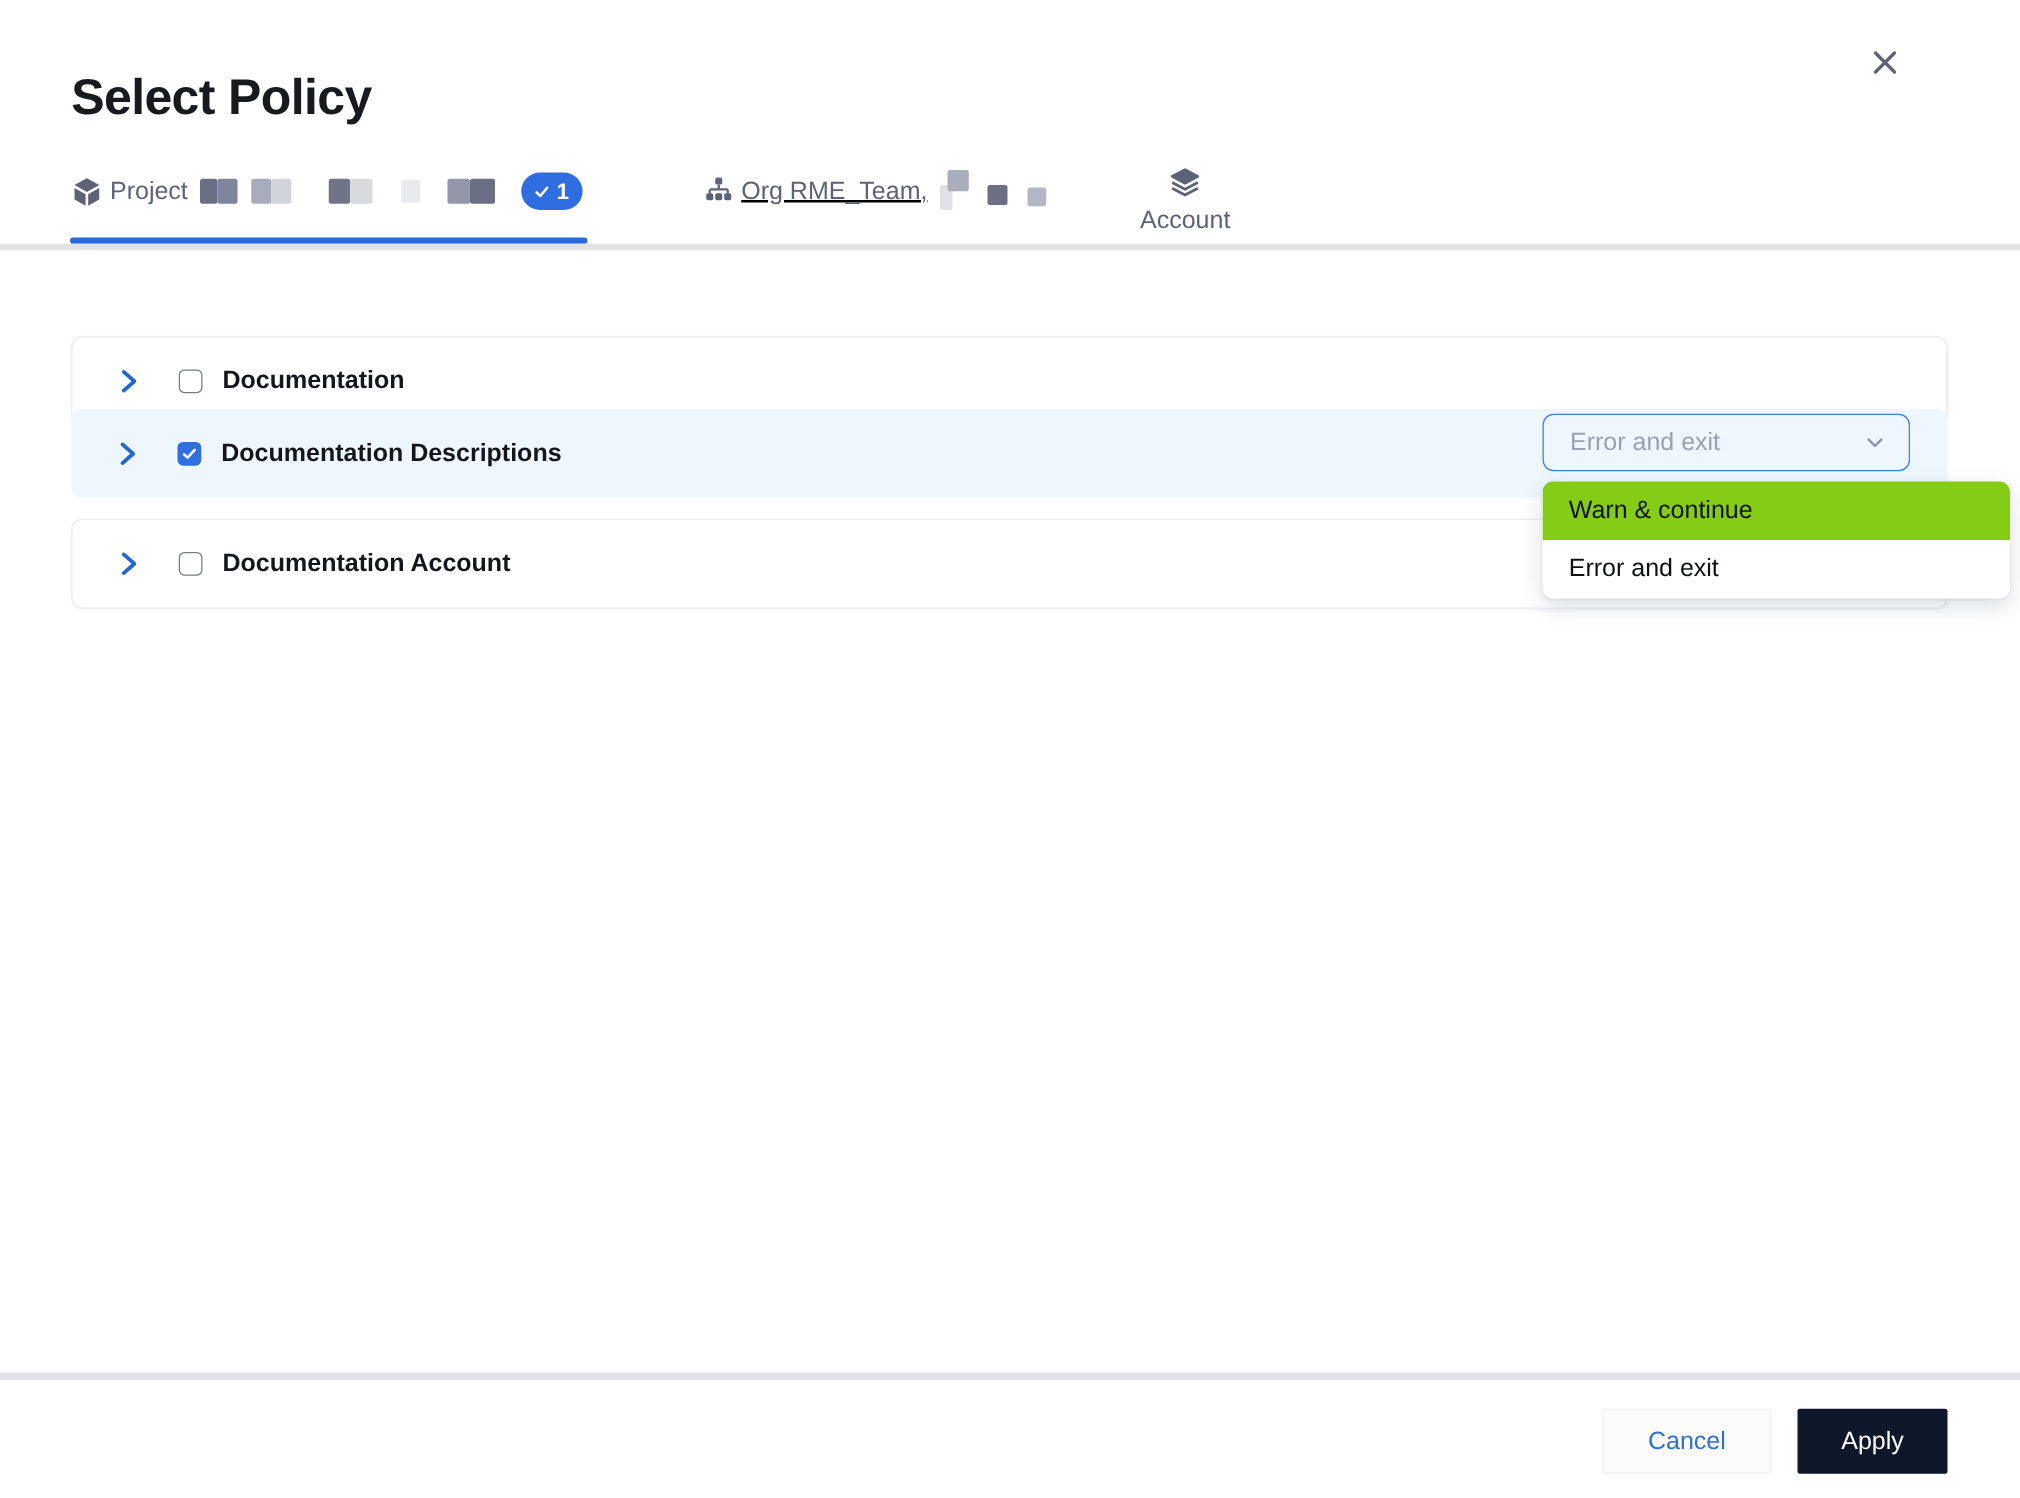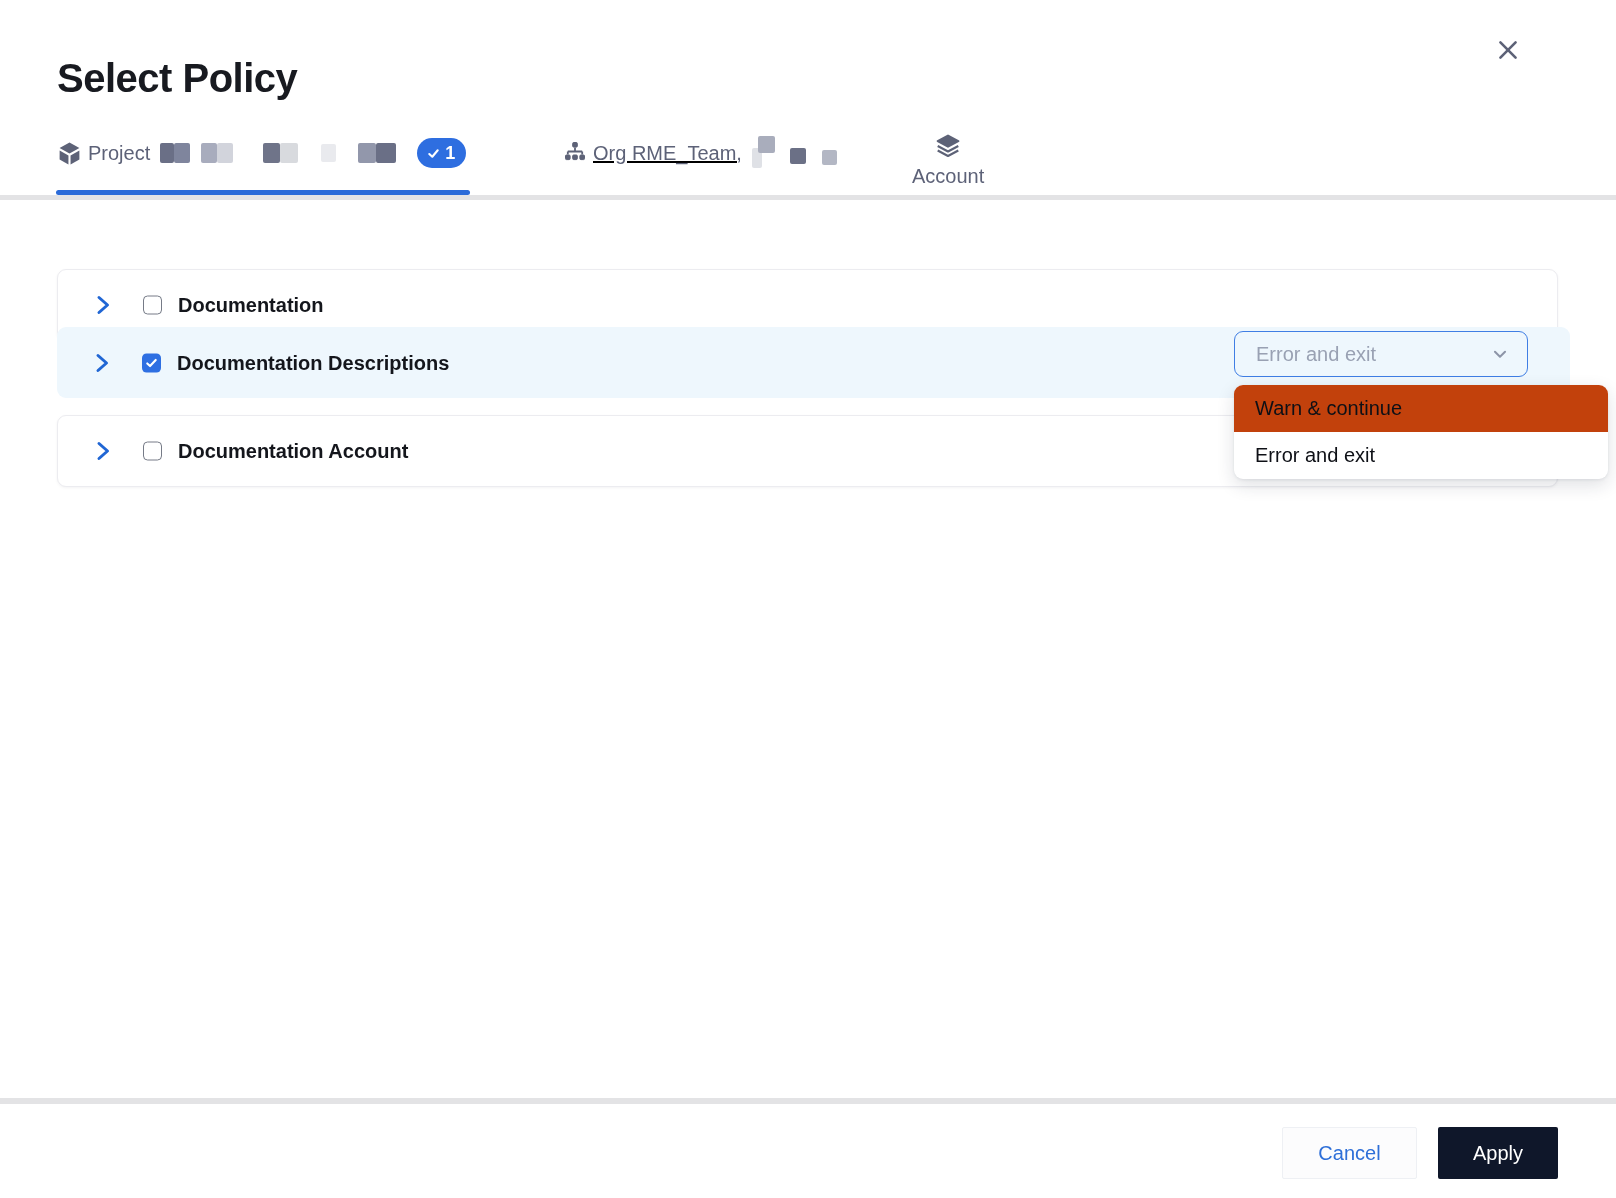--- a/index.html
+++ b/index.html
@@ -26,41 +26,41 @@
   .blocks{display:flex;align-items:center;margin-left:4px;}
   .count-badge{
     height:30px;min-width:44px;border-radius:15px;background:#2e6ee0;margin-left:15px;
     display:flex;align-items:center;justify-content:center;gap:4px;padding:0 11px 0 9px;box-sizing:border-box;
   }
   .count-badge .num{color:#ffffff;font-size:18px;font-weight:600;line-height:1;}
   
   .row-card{position:absolute;left:57px;width:1501px;border-radius:9px;}
   .row-plain{height:72px;background:#ffffff;border:1px solid #ececf0;box-shadow:0 1px 3px rgba(20,22,30,0.05);box-sizing:border-box;}
   .row-1{top:238px;margin-top:31px;}
-  .row-2{top:327px;height:71px;background:#eef7fd;padding-left:12px;}
+  .row-2{top:327px;height:71px;background:#eef7fd;}
   .row-3{top:415px;}
   .chev{position:absolute;left:36px;top:50%;transform:translateY(-50%);display:flex;cursor:pointer;}
   .cbox{position:absolute;left:85px;top:50%;transform:translateY(-50%);width:19px;height:19px;border-radius:4.5px;
     box-sizing:border-box;cursor:pointer;display:flex;align-items:center;justify-content:center;}
   .cbox.unchecked{border:1.8px solid #767b87;background:#ffffff;}
   .cbox.checked{background:#2e6fe2;}
   .row-label{position:absolute;left:120px;top:50%;transform:translateY(-50%);font-size:20px;font-weight:600;color:#14161c;white-space:nowrap;}
   
   .policy-select{
     position:absolute;left:1234px;top:331px;width:294px;height:46px;border-radius:9px;
     border:1.5px solid #3f7ee4;box-sizing:border-box;display:flex;align-items:center;cursor:pointer;background:transparent;
   }
   .policy-select .value{margin-left:21px;font-size:20px;color:#99a1b3;}
   .policy-select .dd-icon{position:absolute;right:16px;top:50%;transform:translateY(-50%);display:flex;}
   .dropdown-panel{
     position:absolute;left:1234px;top:385px;width:374px;border-radius:9px;background:#ffffff;
     box-shadow:0 6px 18px rgba(25,35,60,0.14),0 1px 3px rgba(25,35,60,0.08);overflow:hidden;z-index:6;
   }
   .dd-option{height:47px;display:flex;align-items:center;padding-left:21px;font-size:20px;color:#0e1016;cursor:pointer;}
-  .dd-option.highlighted{background:#c2410c;}
+  .dd-option.highlighted{background:#84cc16;}
   
   .footer-divider{position:absolute;left:0;top:1098px;width:1616px;height:6px;background:#e3e3e5;}
   .btn{position:absolute;top:1127px;height:52px;border-radius:2px;display:flex;align-items:center;justify-content:center;
     font-size:20px;font-weight:500;cursor:pointer;box-sizing:border-box;}
   .btn-cancel{left:1282px;width:135px;background:#fcfcfd;border:1px solid #eef0f4;color:#2e6fd8;}
   .btn-apply{left:1438px;width:120px;background:#0f172a;color:#ffffff;}
 </style>
 </head>
 <body>
 

